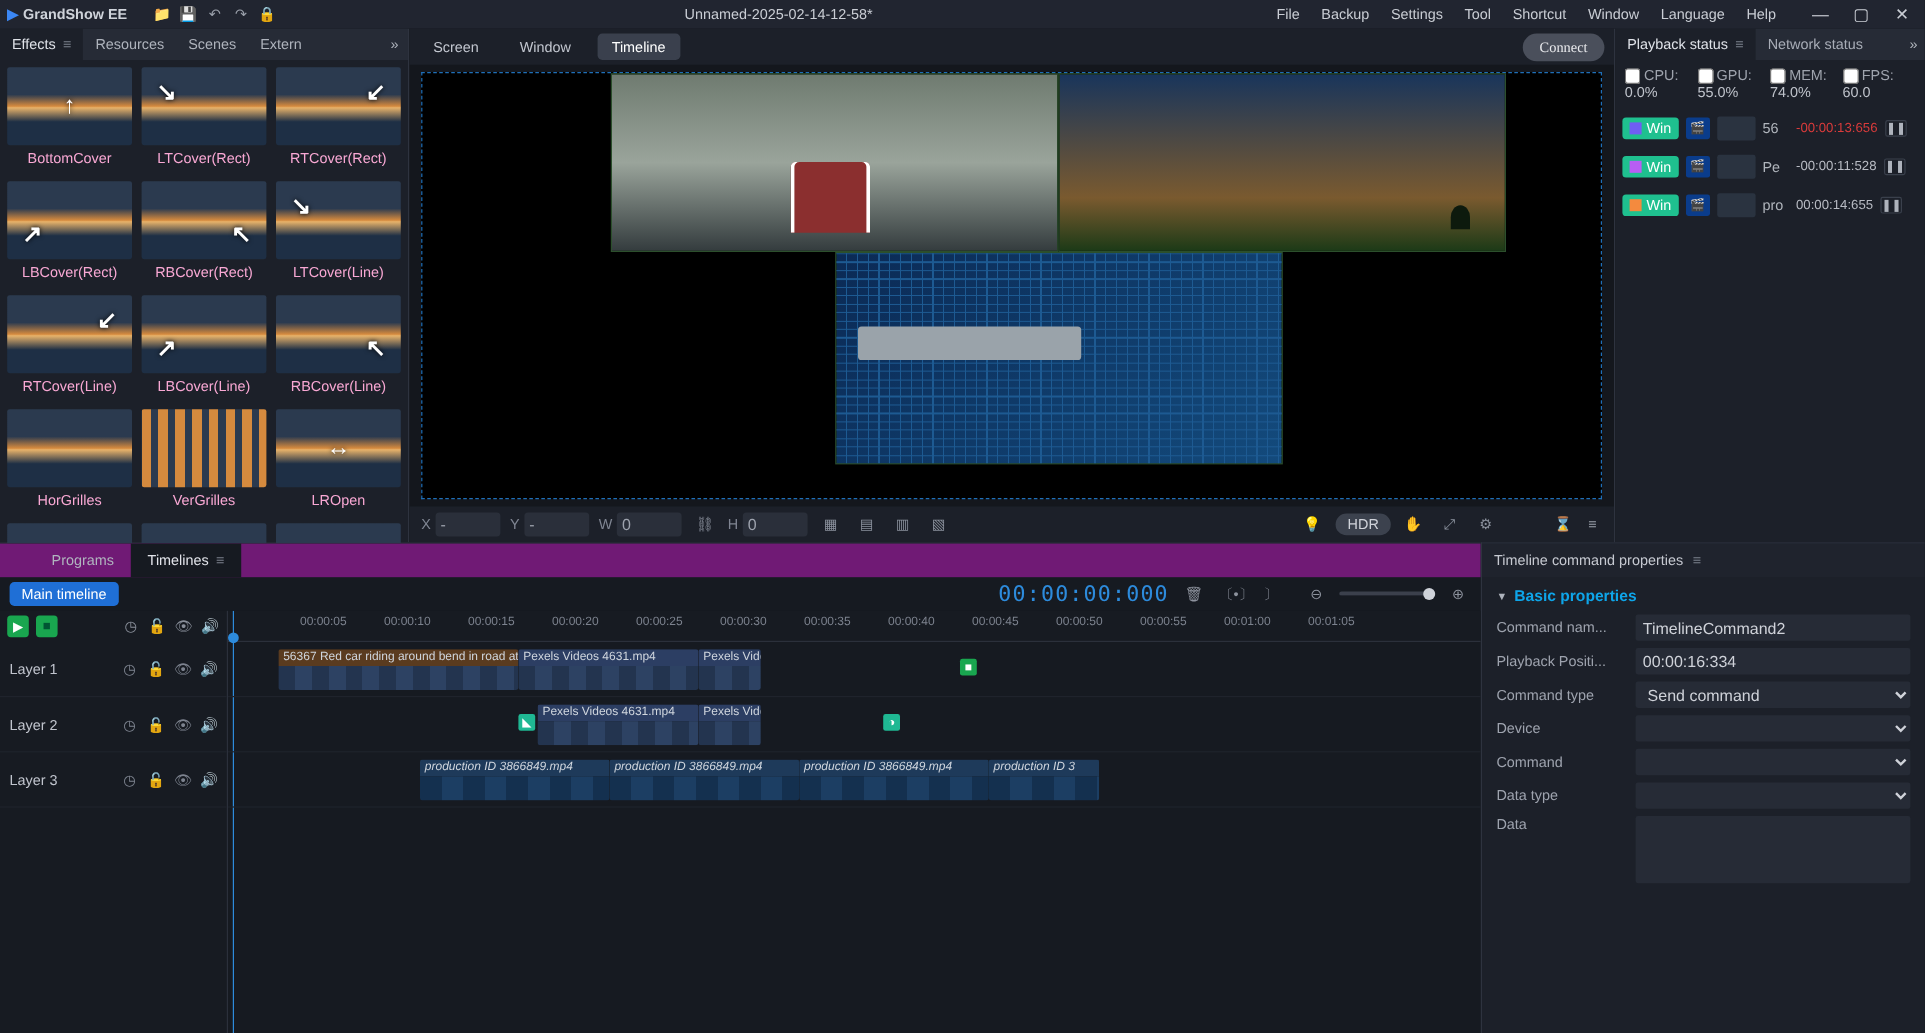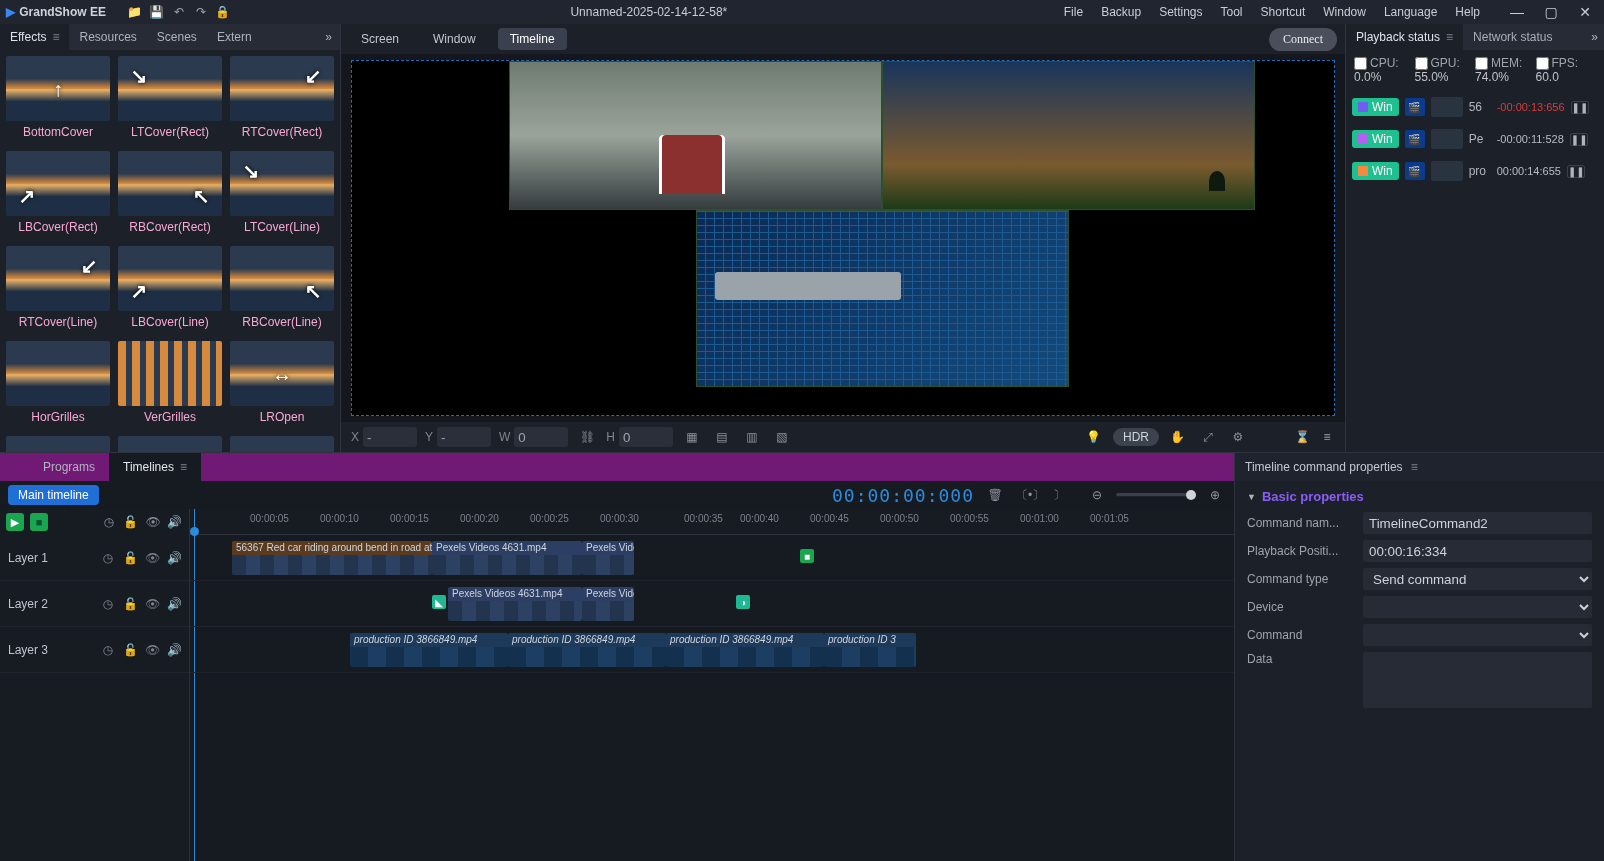--- a/index.html
+++ b/index.html
@@ -121,21 +121,21 @@
 .clip.blue2 .body{ background:repeating-linear-gradient(90deg,#14304f 0 18px,#1c3e63 18px 36px);}
 .marker { position:absolute; width:14px; height:14px; border-radius:2px; top:14px; display:flex;align-items:center;justify-content:center;font-size:10px;}
 .marker.green{ background:#19a64f; color:#fff;}
 .marker.teal{ background:#1fb893; color:#fff;}
 
 
 .props { width:370px; background:#1c2029; border-left:1px solid #2e333f; border-top:1px solid #2e333f; display:flex; flex-direction:column;}
 .props-head { height:28px; display:flex; align-items:center; padding:0 10px; background:#1f232d; color:#c6c9d1;}
 .props-head .opt{ margin-left:8px; color:#7a808c;}
 .props-sect { padding:8px 12px; }
-.props-sect h4 { color:#8b5cf6; font-size:13px; font-weight:600; margin-bottom:8px; display:flex; align-items:center; gap:6px;}
+.props-sect h4 { color:#0ea5e9; font-size:13px; font-weight:600; margin-bottom:8px; display:flex; align-items:center; gap:6px;}
 .props-sect h4::before{content:"▼"; font-size:9px; color:#aeb3bc;}
 .prop-row { display:flex; align-items:center; margin-bottom:6px; gap:8px;}
 .prop-row label { width:108px; color:#9ea3ae; font-size:12px; overflow:hidden; white-space:nowrap; text-overflow:ellipsis;}
 .prop-row .pinput { flex:1; height:22px; background:#262b36; border:none; color:#cfd2d9; padding:0 6px; border-radius:2px;}
 .prop-row .psel { flex:1; height:22px; background:#262b36; border:none; color:#cfd2d9; padding:0 6px; border-radius:2px;}
 .prop-row textarea.pinput { height:56px; resize:none;}
 
 .hr-ic{width:16px;height:16px;display:inline-flex;align-items:center;justify-content:center;color:#9aa0ab;cursor:pointer;}
 </style>
 </head>
@@ -412,21 +412,21 @@
         </div>
       </div>
       <div class="tl-right">
         <div class="ruler" id="ruler">
             <span class="tick" style="left: 60px;">00:00:05</span>
             <span class="tick" style="left: 130px;">00:00:10</span>
             <span class="tick" style="left: 200px;">00:00:15</span>
             <span class="tick" style="left: 270px;">00:00:20</span>
             <span class="tick" style="left: 340px;">00:00:25</span>
             <span class="tick" style="left: 410px;">00:00:30</span>
-            <span class="tick" style="left: 480px; margin-left: 14px;">00:00:35</span>
+            <span class="tick" style="left: 480px;">00:00:35</span>
             <span class="tick" style="left: 550px;">00:00:40</span>
             <span class="tick" style="left: 620px;">00:00:45</span>
             <span class="tick" style="left: 690px;">00:00:50</span>
             <span class="tick" style="left: 760px;">00:00:55</span>
             <span class="tick" style="left: 830px;">00:01:00</span>
             <span class="tick" style="left: 900px;">00:01:05</span>
           </div>
         <div class="playhead"></div>
         <div class="track">
           <div class="clip orange" style="left:42px;width:200px">
@@ -497,19 +497,23 @@
           <select class="psel"><option>Send command</option></select>
         </div>
       <div class="prop-row">
           <label>Device</label>
           <select class="psel"><option></option></select>
         </div>
       <div class="prop-row">
           <label>Command</label>
           <select class="psel"><option></option></select>
         </div>
+      <div class="prop-row">
+          <label>Data type</label>
+          <select class="psel"><option></option></select>
+        </div>
       <div class="prop-row" style="align-items:flex-start">
           <label>Data</label>
           <textarea class="pinput" style=""></textarea>
         </div>
     </div>
   </div>
 </div>
 
 </body></html>

